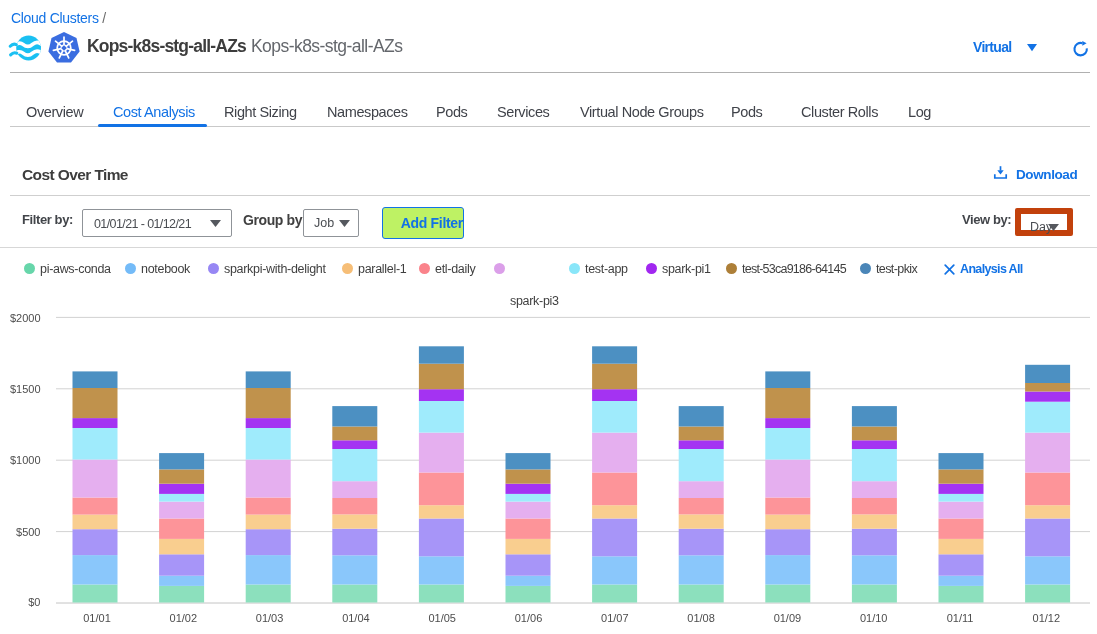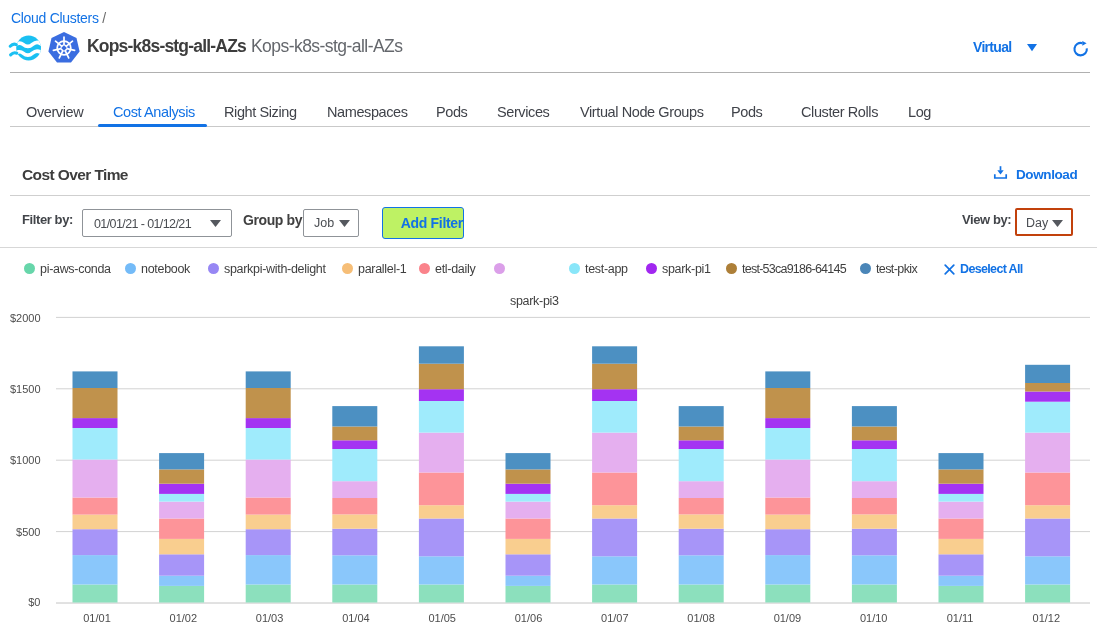--- a/index.html
+++ b/index.html
@@ -98,21 +98,21 @@
 <div class="abs" style="left:303px; top:209px; width:56px; height:28px; border:1px solid #8f9398; border-radius:2px; background:#fff;">
   <span class="abs" style="left:10px; top:6px; font-size:12.5px; color:#4a4d52;">Job</span>
   <svg class="abs" style="right:8px; top:10px;" width="11" height="8" viewBox="0 0 11 8">
       <polygon points="0,0 11,0 5.5,7" fill="#55585e"></polygon>
     </svg>
 </div>
 <div class="abs" style="left:382px; top:207px; width:82px; height:32px; border:1.5px solid #1272e5; border-radius:3px; background:#bef264; text-align:right;">
   <span style="display:inline-block; margin-top:7px; font-size:14px; font-weight:bold; letter-spacing:-0.3px; color:#1272e5;">Add Filter</span>
 </div>
 <div class="abs" style="left:962px; top:212px; font-size:13px; font-weight:bold; letter-spacing:-0.4px; color:#42454a;">View by:</div>
-<div class="abs" style="left:1015px; top:208px; width:58px; height:28px; border:2px solid #c2410c; border-radius:2px; background:#fff;">
+<div class="abs" style="left:1015px; top:208px; width:58px; height:28px; border:6px solid #c2410c; border-radius:2px; background:#fff;">
   <span class="abs" style="left:9px; top:6px; font-size:12.5px; color:#4a4d52;">Day</span>
   <svg class="abs" style="right:8px; top:10px;" width="11" height="8" viewBox="0 0 11 8">
       <polygon points="0,0 11,0 5.5,7" fill="#55585e"></polygon>
     </svg>
 </div>
 <div class="hline" style="left:0px; top:247px; width:1097px; background:#d7d7d7;"></div>
 
 <div id="legend" class="abs" style="top:262px; left:0; width:1097px; height:14px;">
   <span class="abs" style="left:24px; top:1px; width:11px; height:11px; border-radius:50%; background:#67d6aa;"></span>
   <span class="abs" style="left:40px; top:0px; font-size:12.5px; letter-spacing:-0.3px; color:#3f3f3f;">pi-aws-conda</span>
@@ -133,21 +133,21 @@
   <span class="abs" style="left:726px; top:1px; width:11px; height:11px; border-radius:50%; background:#ad7f38;"></span>
   <span class="abs" style="left:742px; top:0px; font-size:12.5px; letter-spacing:-0.75px; color:#3f3f3f;">test-53ca9186-64145</span>
   <span class="abs" style="left:860px; top:1px; width:11px; height:11px; border-radius:50%; background:#4a86b8;"></span>
   <span class="abs" style="left:876px; top:0px; font-size:12.5px; letter-spacing:-0.6px; color:#3f3f3f;">test-pkix</span>
   <svg class="abs" style="left:944px; top:2px;" width="11" height="11" viewBox="0 0 11 11">
       <g stroke="#1272e5" stroke-width="1.7" stroke-linecap="round">
         <line x1="1.2" y1="1.2" x2="9.8" y2="9.8"></line>
         <line x1="9.8" y1="1.2" x2="1.2" y2="9.8"></line>
       </g>
     </svg>
-  <span class="abs" style="left:960px; top:0px; font-size:12.5px; font-weight:bold; letter-spacing:-0.65px; color:#1272e5;">Deselect All</span>
+  <span class="abs" style="left:960px; top:0px; font-size:12.5px; font-weight:bold; letter-spacing:-0.65px; color:#1272e5;">Analysis All</span>
 </div>
 
 <svg id="chart" class="abs" style="left:0; top:300px;" width="1097" height="334" viewBox="0 300 1097 334">
   <g stroke="#d2d2d2" stroke-width="1">
     <line x1="56" y1="317.4" x2="1090" y2="317.4"></line>
     <line x1="56" y1="388.8" x2="1090" y2="388.8"></line>
     <line x1="56" y1="460.2" x2="1090" y2="460.2"></line>
     <line x1="56" y1="531.6" x2="1090" y2="531.6"></line>
   </g>
   <line x1="56" y1="603" x2="1090" y2="603" stroke="#c4c4c4" stroke-width="1"></line>

